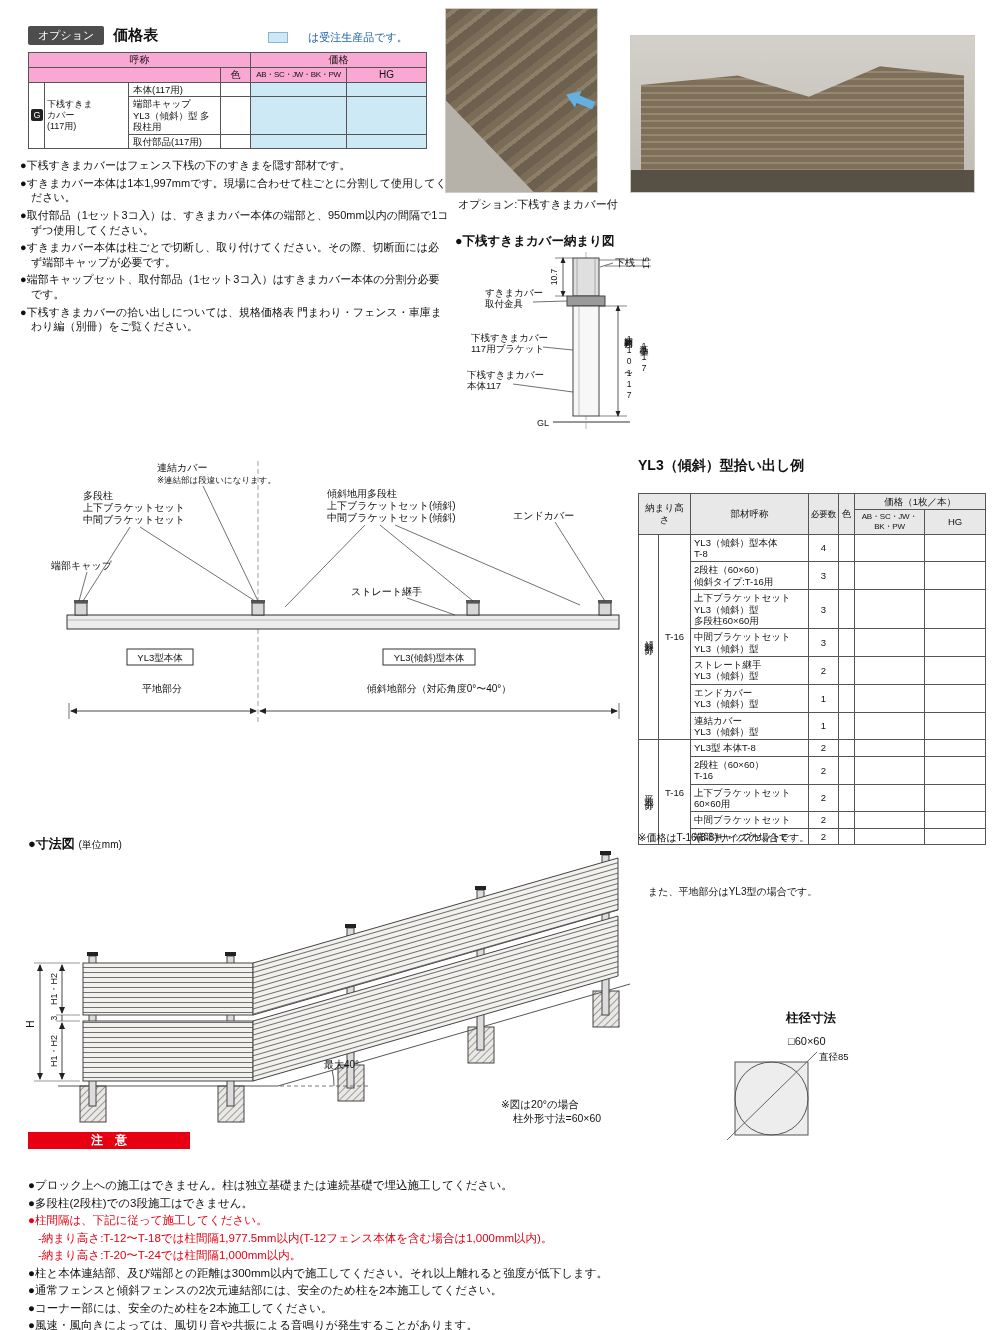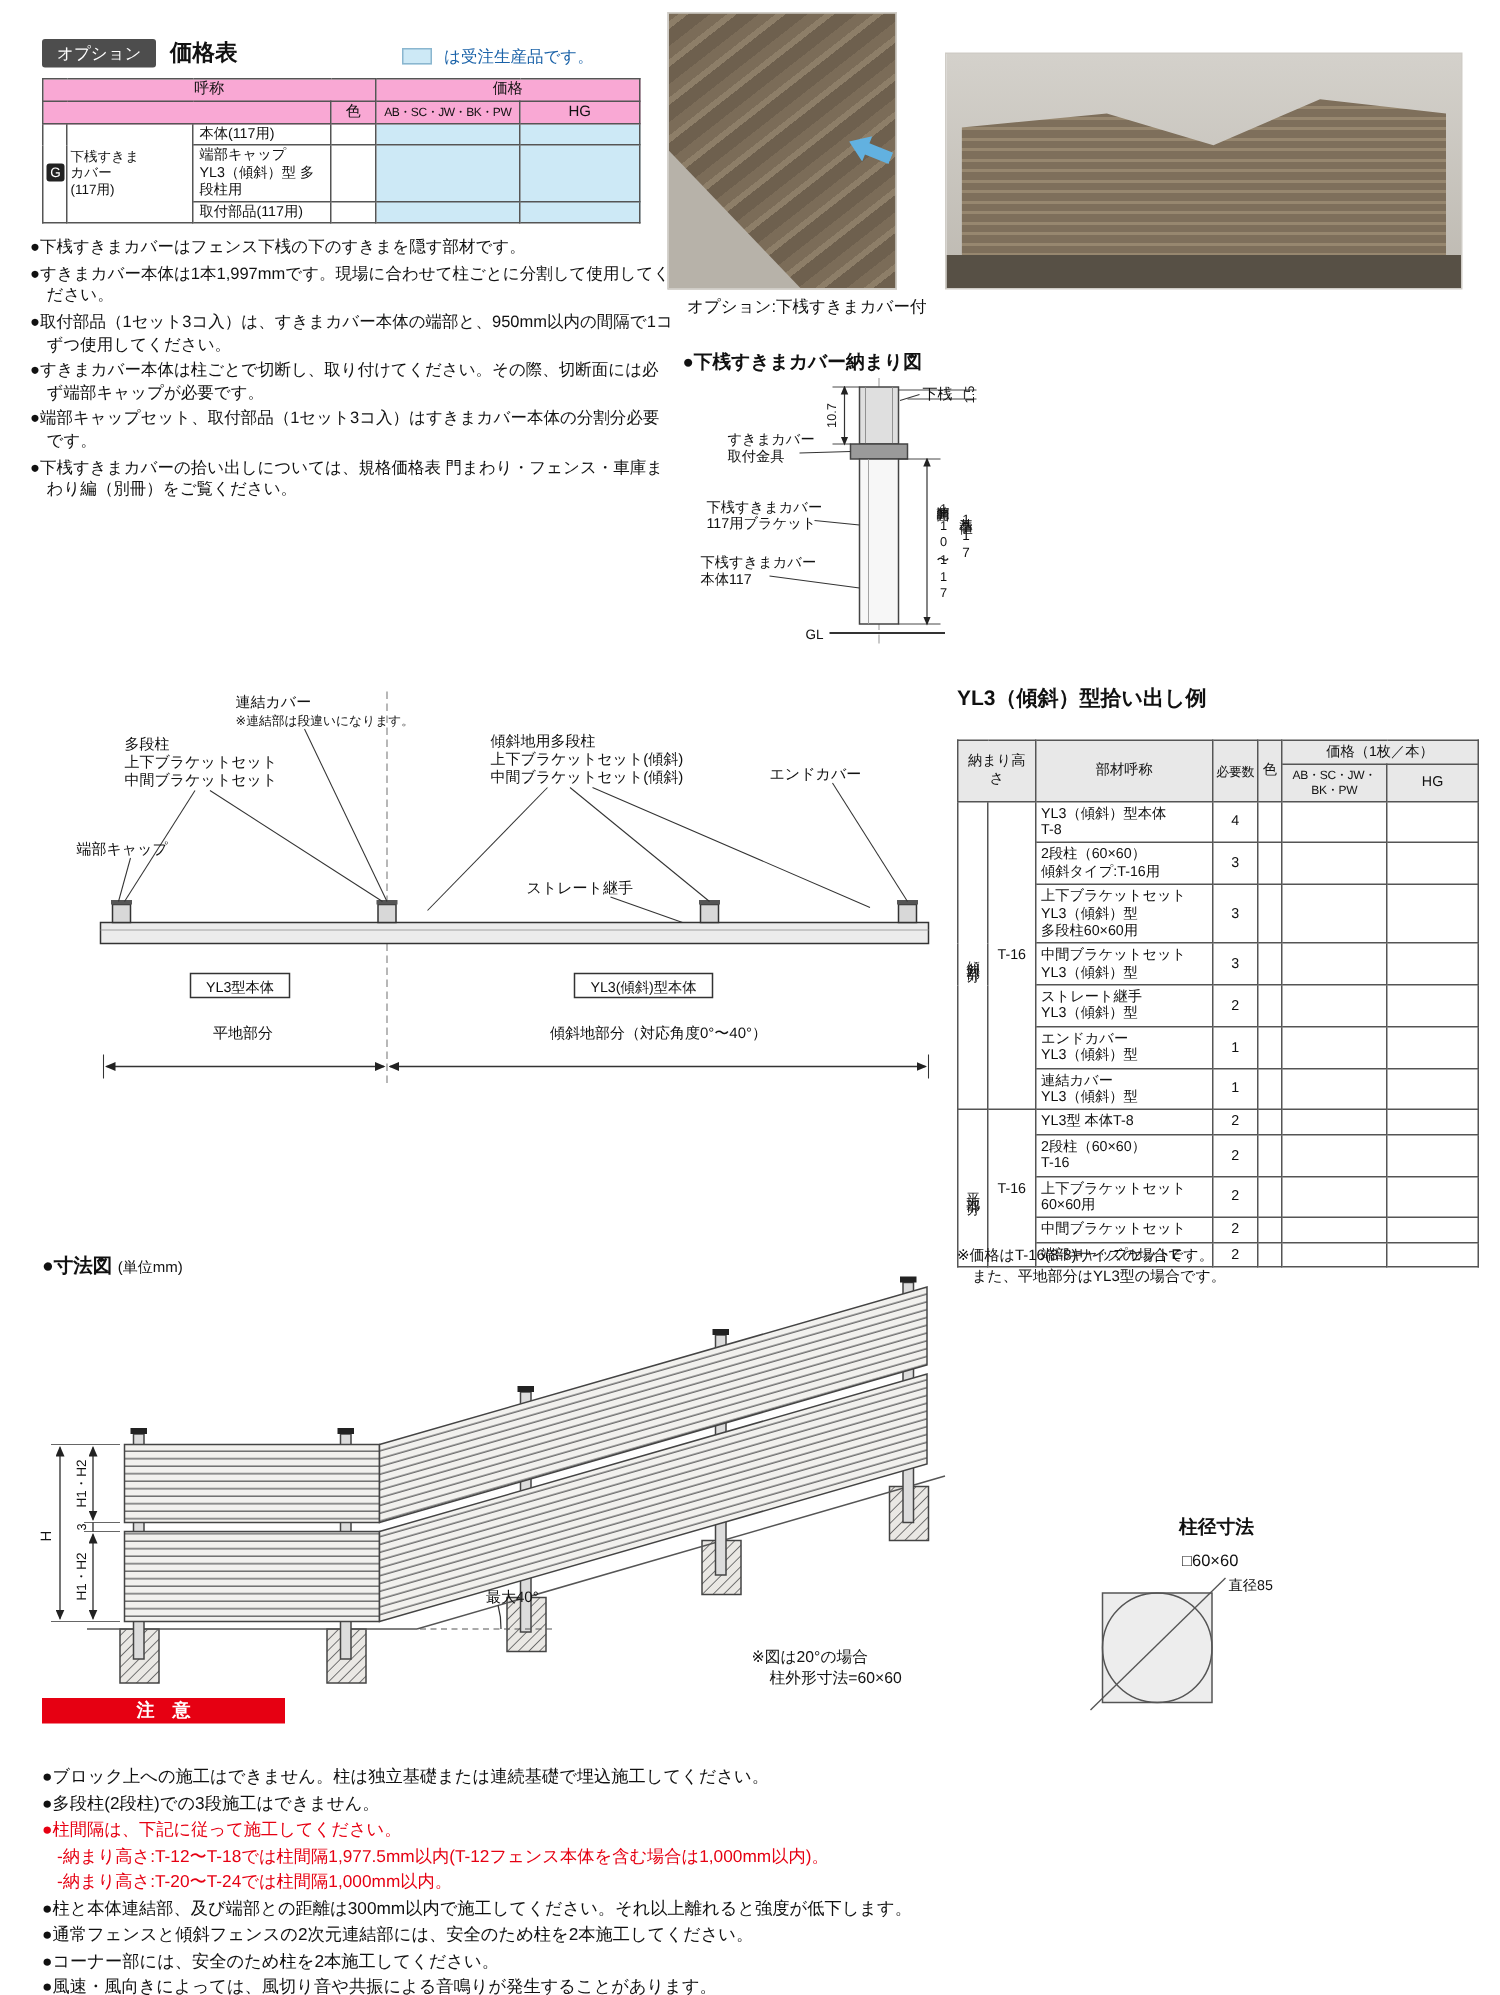--- a/index.html
+++ b/index.html
@@ -4,21 +4,21 @@
 <style>
   * { margin:0; padding:0; box-sizing:border-box; }
   html,body { background:#fff; }
   body { font-family:"Liberation Sans","DejaVu Sans",sans-serif; color:#111; }
   .page { position:relative; width:1000px; height:1330px; background:#fff; overflow:hidden; }
 
   
   .topbar { position:absolute; left:28px; top:26px; display:flex; align-items:center; gap:9px; }
   .opt-badge { background:#4d4d4d; color:#fff; font-size:11px; padding:2px 10px; border-radius:2px; }
   .price-title { font-size:15px; font-weight:bold; }
-  .legend { position:absolute; left:268px; top:30px; display:flex; align-items:center; gap:8px; font-size:11px; color:#1a62a8; }
+  .legend { position:absolute; left:268px; top:30px; display:flex; align-items:center; gap:20px; font-size:11px; color:#1a62a8; }
   .legend-swatch { width:20px; height:11px; background:#cde9f6; border:1px solid #8ab6cf; display:inline-block; }
 
   
   table.price-table { position:absolute; left:28px; top:52px; width:398px; border-collapse:collapse; table-layout:fixed; font-size:10px; }
   .price-table th,.price-table td { border:1px solid #555; padding:1px 2px; text-align:center; vertical-align:middle; line-height:1.2; }
   .price-table .hdr { background:#f9a8d4; font-weight:normal; }
   .price-table .blue { background:#cde9f6; }
   .price-table td.item { text-align:left; padding-left:4px; white-space:pre-line; font-size:9.5px;margin-top:32px; }
   .price-table td.gname { font-size:9px; white-space:pre-line; text-align:left; padding-left:2px; }
   .price-table .ab { font-size:8px; letter-spacing:-0.3px; }
@@ -50,21 +50,21 @@
   
   .pk-title { position:absolute; left:638px; top:457px; font-size:14px; font-weight:bold; }
   table.pickup { position:absolute; left:638px; top:493px; width:347px; border-collapse:collapse; table-layout:fixed; font-size:9.5px; }
   .pickup th,.pickup td { border:1px solid #555; padding:2px 2px; text-align:center; vertical-align:middle; line-height:1.2; }
   .pickup .hdr { background:#e8e8e8; font-weight:normal; }
   .pickup td.name { text-align:left; padding-left:3px; white-space:pre-line; }
   .pickup .vert { writing-mode:vertical-rl; text-orientation:upright; letter-spacing:2px; font-size:9px; }
   .pickup .ab { font-size:8px; white-space:pre-line; letter-spacing:-0.2px; }
   .pickup .qty-h { font-size:8.5px; padding:1px 0;text-align:center; }
   .pk-note { position:absolute; left:638px; top:831px; font-size:10px; line-height:1.35; }
-  .pk-note .l2 { padding-left:10px; }
+  .pk-note .l2 { padding-left:10px;margin-top:40px; }
 
   
   .dim-title { position:absolute; left:28px; top:835px; font-size:13px; font-weight:bold; }
   .dim-title .unit { font-size:10px; font-weight:normal; }
   svg.dimfig { position:absolute; left:18px; top:848px; }
 
   
   .ps-title { position:absolute; left:786px; top:1010px; font-size:12.5px; font-weight:bold; }
   .ps-size { position:absolute; left:788px; top:1035px; font-size:11px; }
   svg.psfig { position:absolute; left:715px; top:1048px; }

